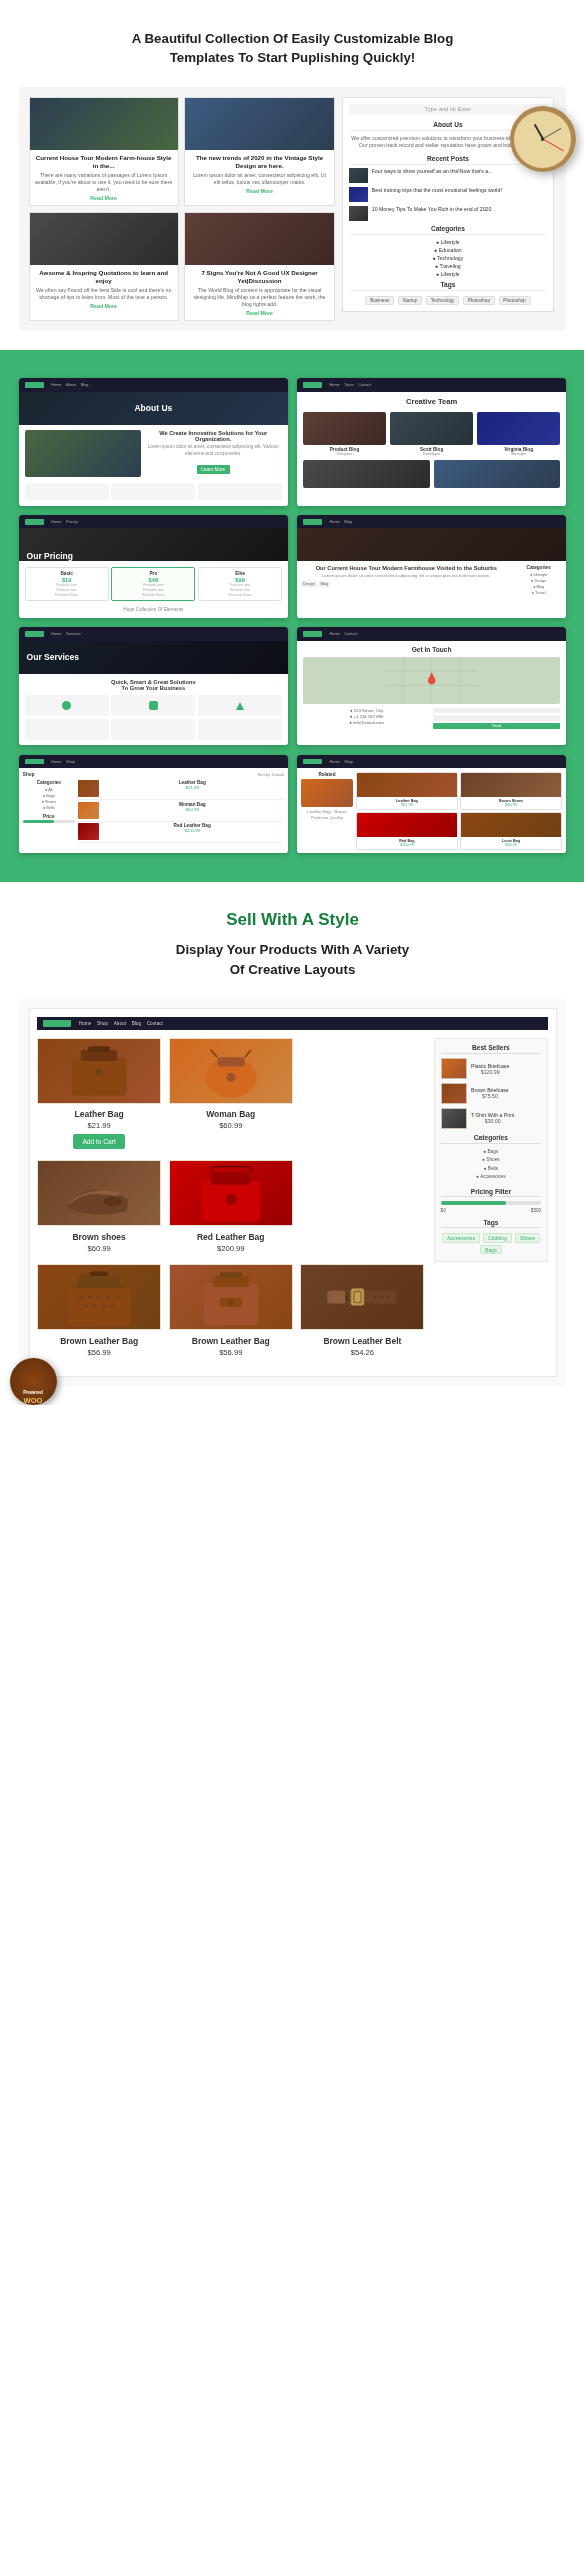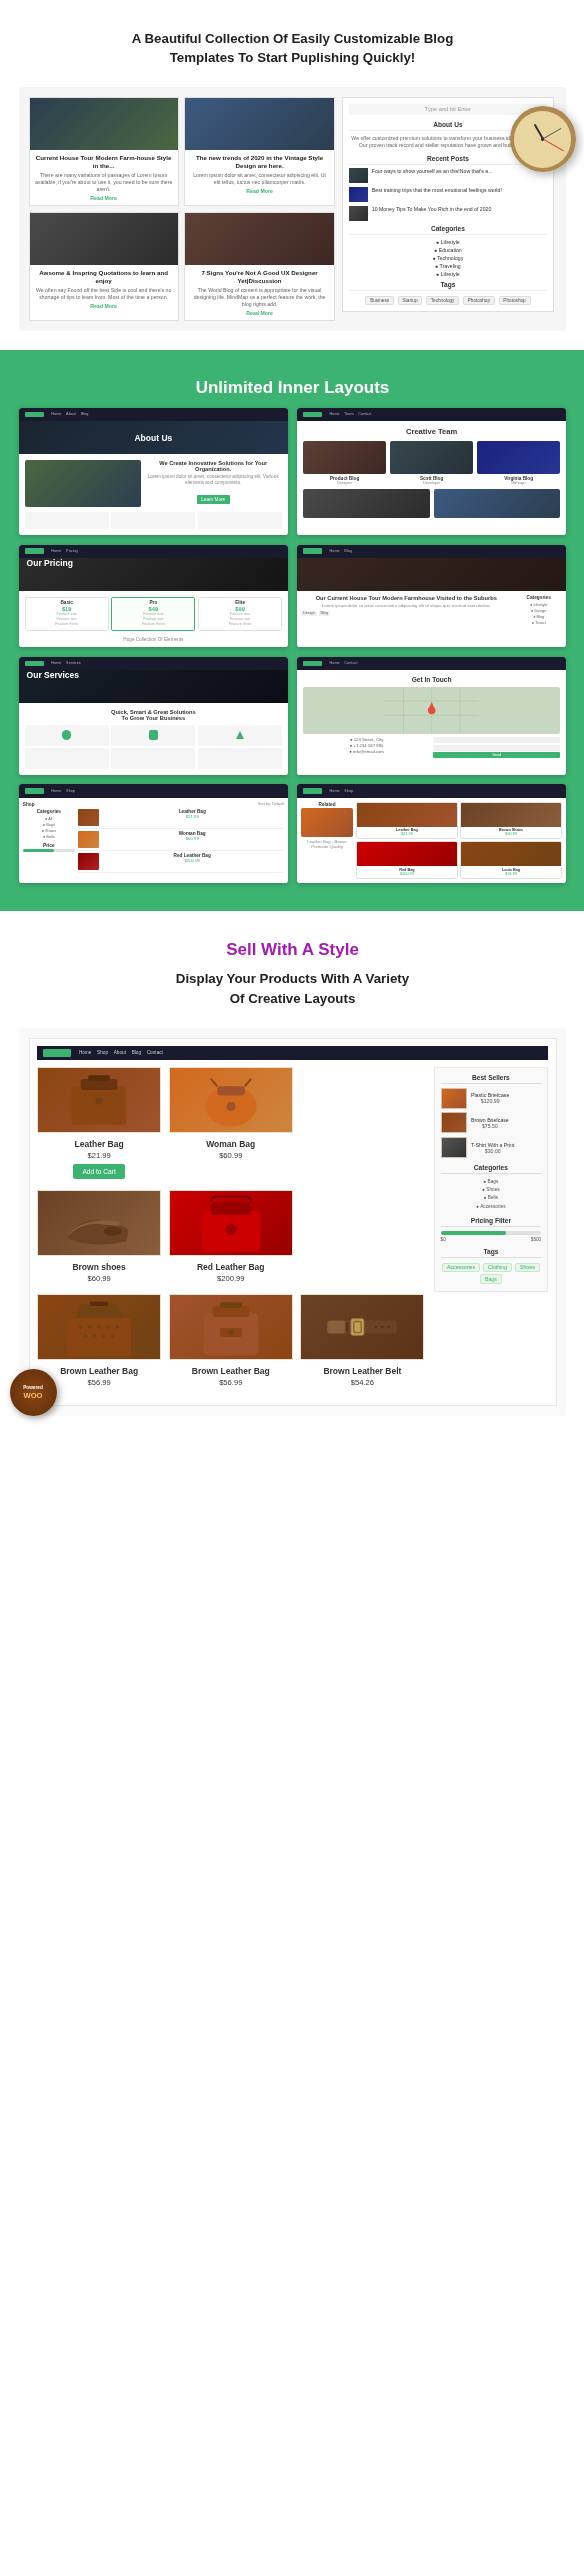--- a/index.html
+++ b/index.html
@@ -236,21 +236,21 @@
       overflow: hidden;
       box-shadow: 0 1.9px 5.7px rgba(0,0,0,0.2);
     }
 
     
     .section-shop {
       padding: 28.5px 19px 19px;
       text-align: center;
     }
     .section-shop .section-title {
-      color: #a21caf;
+      color: #15803d;
       font-size: 17px;
       font-weight: bold;
       margin-bottom: 9.5px;
     }
     .section-shop .section-subtitle {
       font-size: 13.3px;
       font-weight: bold;
       color: #222;
       margin-bottom: 19px;
       line-height: 1.5;
@@ -349,29 +349,29 @@
       background: #e8f5e9;
       border: 0.9px solid #c8e6c9;
       color: #3cb371;
       font-size: 5.2px;
       padding: 0.9px 3.8px;
       border-radius: 1.9px;
       margin: 0.9px;
     }
     .woo-badge {
       position: absolute;
-      bottom: 19px;
+      bottom: 0;
       left: 9.5px;
       width: 47px;
       height: 47px;
       background: radial-gradient(circle, #8b4513, #5c2d0a);
       border-radius: 50%;
       display: flex;
       align-items: center;
-      justify-content: center;
+      justify-content: flex-end;
       box-shadow: 1.9px 1.9px 7.6px rgba(0,0,0,0.4);
       z-index: 20;
       flex-direction: column;
     }
     .woo-badge-text {
       color: #fff;
       font-size: 4.7px;
       font-weight: bold;
       text-align: center;
       line-height: 1.3;
@@ -530,21 +530,20 @@
         <div class="clock-hand-hour"></div>
         <div class="clock-hand-minute"></div>
         <div class="clock-hand-second"></div>
         <div class="clock-center"></div>
       </div>
     </div>
   </div>
 </section>
 
 <section class="section-layouts">
-  <h2 class="section-title">Unlimited Inner Layouts</h2>
 
   <div class="layouts-grid">
 
     <div class="layout-preview">
       <div class="preview-nav">
         <div class="preview-nav-logo"></div>
         <div class="preview-nav-items">
           <span class="preview-nav-item">Home</span>
           <span class="preview-nav-item">About</span>
           <span class="preview-nav-item">Blog</span>
@@ -605,21 +604,21 @@
     </div>
 
     <div class="layout-preview">
       <div class="preview-nav">
         <div class="preview-nav-logo"></div>
         <div class="preview-nav-items">
           <span class="preview-nav-item">Home</span>
           <span class="preview-nav-item">Pricing</span>
         </div>
       </div>
-      <div style="height:33px;background:linear-gradient(135deg,#4a4a4a,#222);position:relative;display:flex;align-items:flex-start;padding-left:7.6px;">
+      <div style="height:33px;background:linear-gradient(135deg,#4a4a4a,#222);position:relative;display:flex;align-items:flex-end;padding-left:7.6px;">
         <div style="position:absolute;inset:0;background:rgba(0,0,0,0.4);"></div>
         <span style="color:#fff;font-size:8.5px;font-weight:bold;position:relative;z-index:1;">Our Pricing</span>
       </div>
       <div style="display:flex;gap:2.8px;padding:5.7px;">
         <div style="flex:1;border:0.9px solid #e0e0e0;padding:2.8px;border-radius:1.9px;">
           <div style="font-size:4.7px;font-weight:bold;color:#333;margin-bottom:0.9px;">Basic</div>
           <div style="font-size:5.7px;color:#3cb371;font-weight:bold;">$19</div>
           <div style="font-size:3.8px;color:#aaa;line-height:1.3;">Feature one<br>Feature two<br>Feature three</div>
         </div>
         <div style="flex:1;border:1.9px solid #3cb371;padding:2.8px;border-radius:1.9px;background:#f9fef9;">
@@ -666,21 +665,21 @@
     </div>
 
     <div class="layout-preview">
       <div class="preview-nav">
         <div class="preview-nav-logo"></div>
         <div class="preview-nav-items">
           <span class="preview-nav-item">Home</span>
           <span class="preview-nav-item">Services</span>
         </div>
       </div>
-      <div style="height:33px;background:linear-gradient(135deg,#2c3e50,#1a1a2e);position:relative;display:flex;align-items:flex-start;padding-left:7.6px;">
+      <div style="height:33px;background:linear-gradient(135deg,#2c3e50,#1a1a2e);position:relative;display:flex;align-items:center;padding-left:7.6px;">
         <div style="position:absolute;inset:0;background:rgba(0,0,0,0.5);"></div>
         <span style="color:#fff;font-size:8.5px;font-weight:bold;position:relative;z-index:1;">Our Services</span>
       </div>
       <div style="padding:5.7px;">
         <div style="font-size:5.7px;font-weight:bold;color:#333;margin-bottom:1.9px;text-align:center;">Quick, Smart &amp; Great Solutions<br>To Grow Your Business</div>
         <div style="display:grid;grid-template-columns:1fr 1fr 1fr;gap:2.8px;margin-top:3.8px;">
           <div style="background:#f5f5f5;height:21px;border-radius:1.9px;display:flex;align-items:center;justify-content:center;">
             <div style="width:9.5px;height:9.5px;background:#3cb371;border-radius:50%;"></div>
           </div>
           <div style="background:#f5f5f5;height:21px;border-radius:1.9px;display:flex;align-items:center;justify-content:center;">

